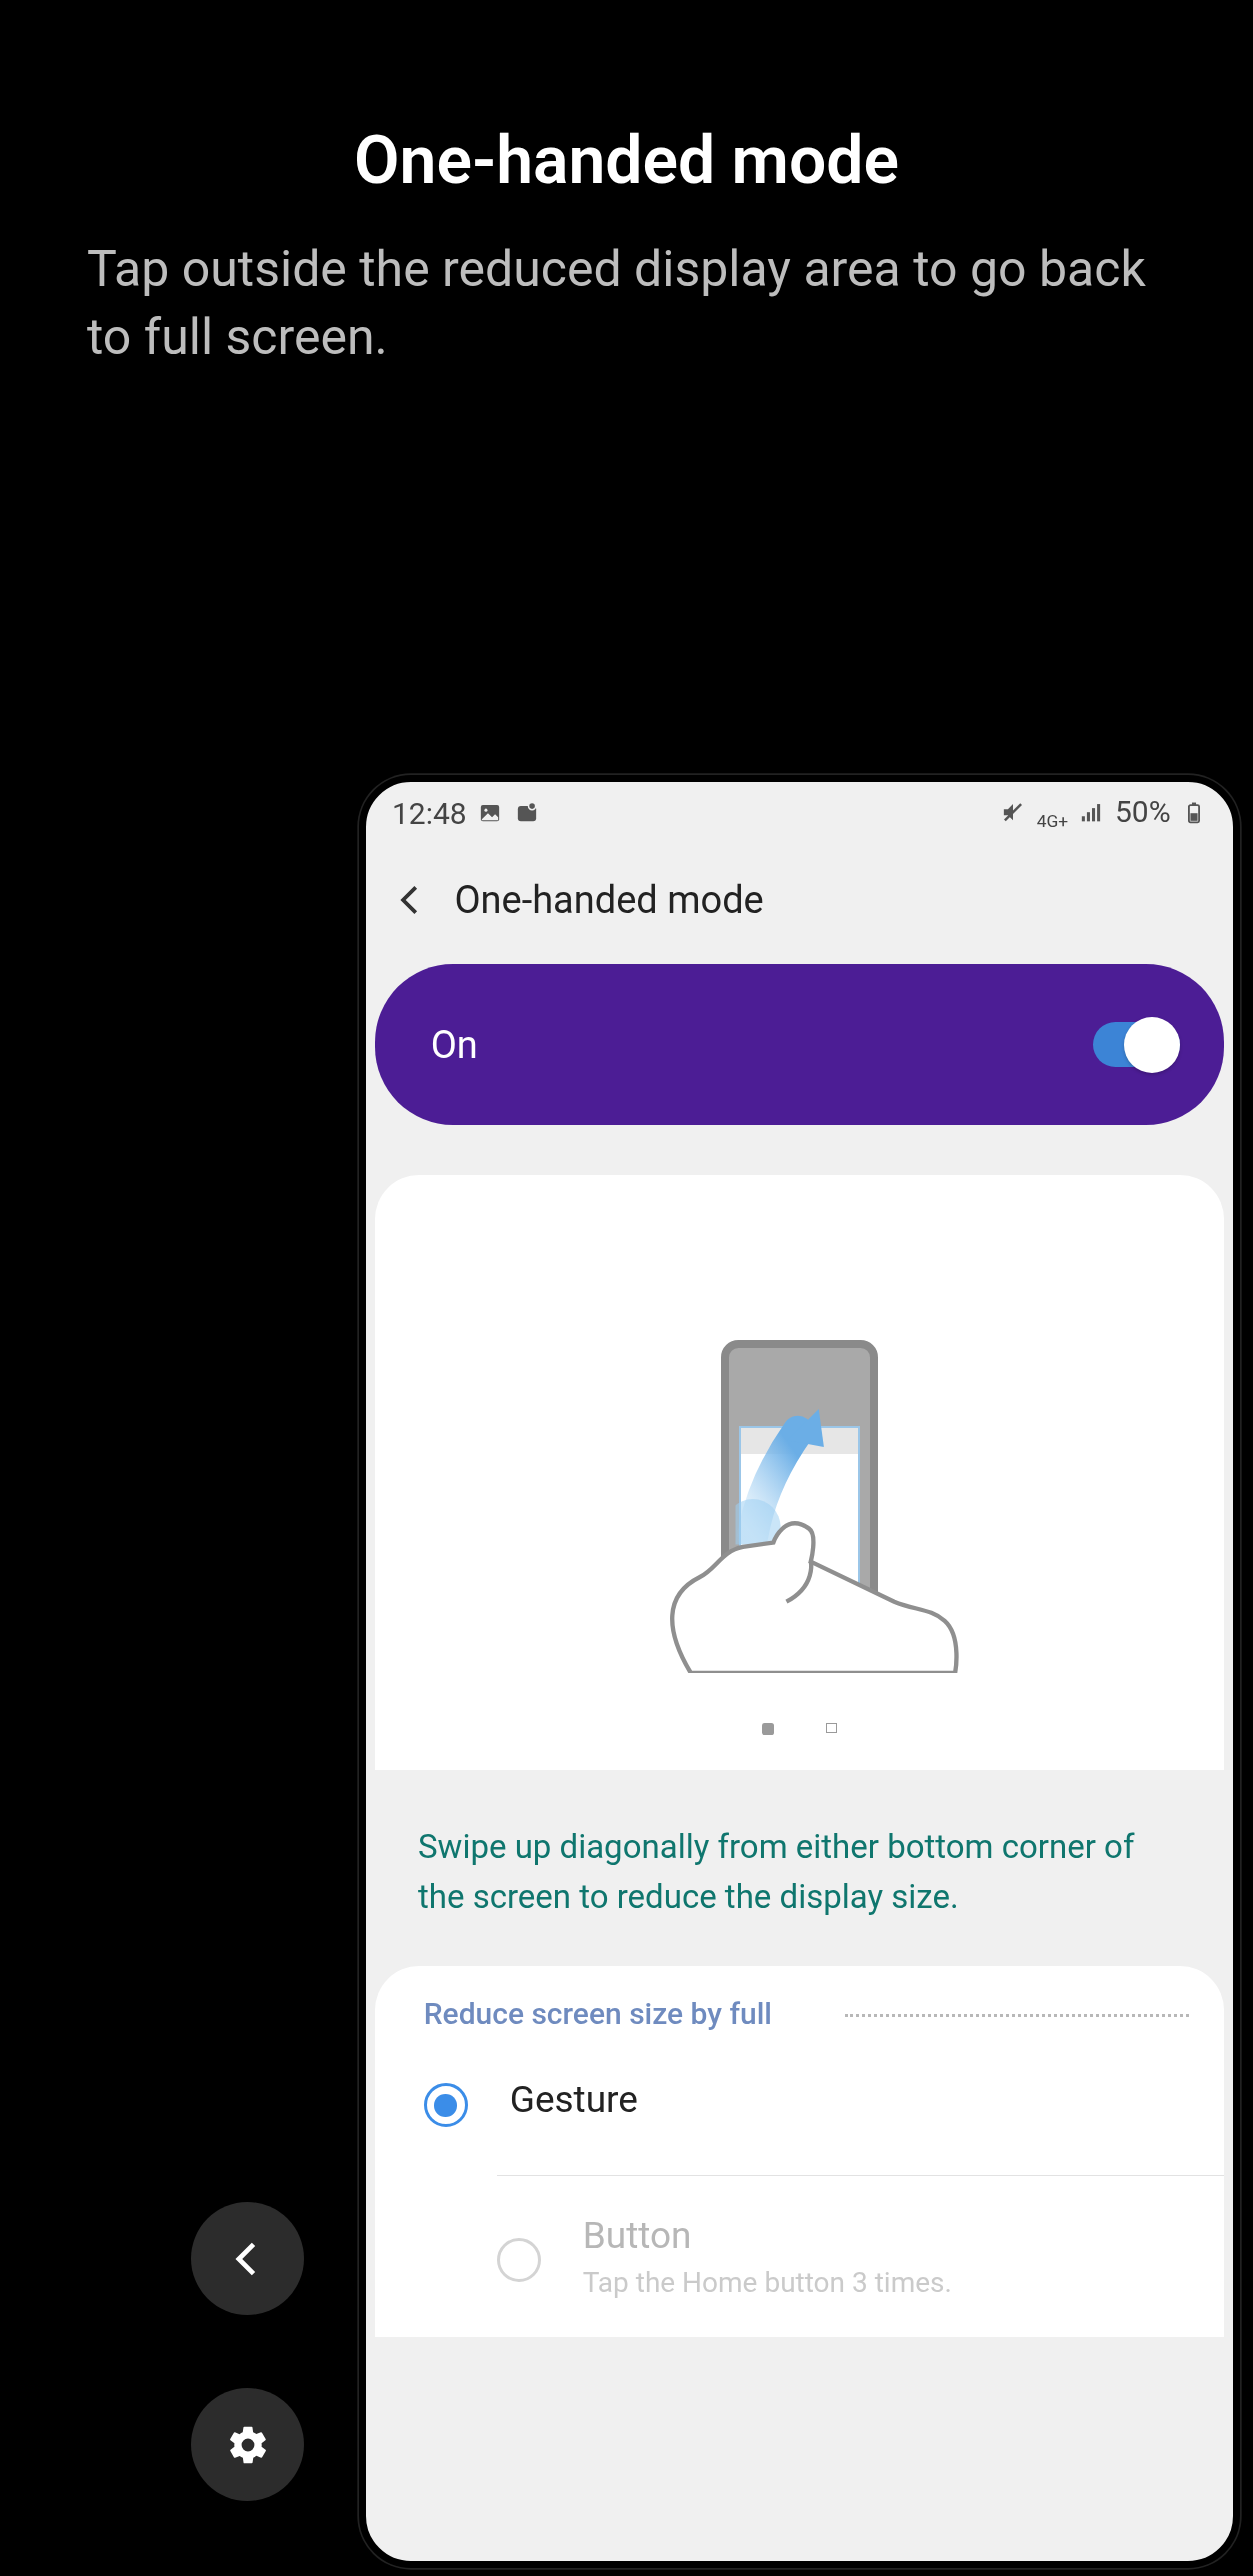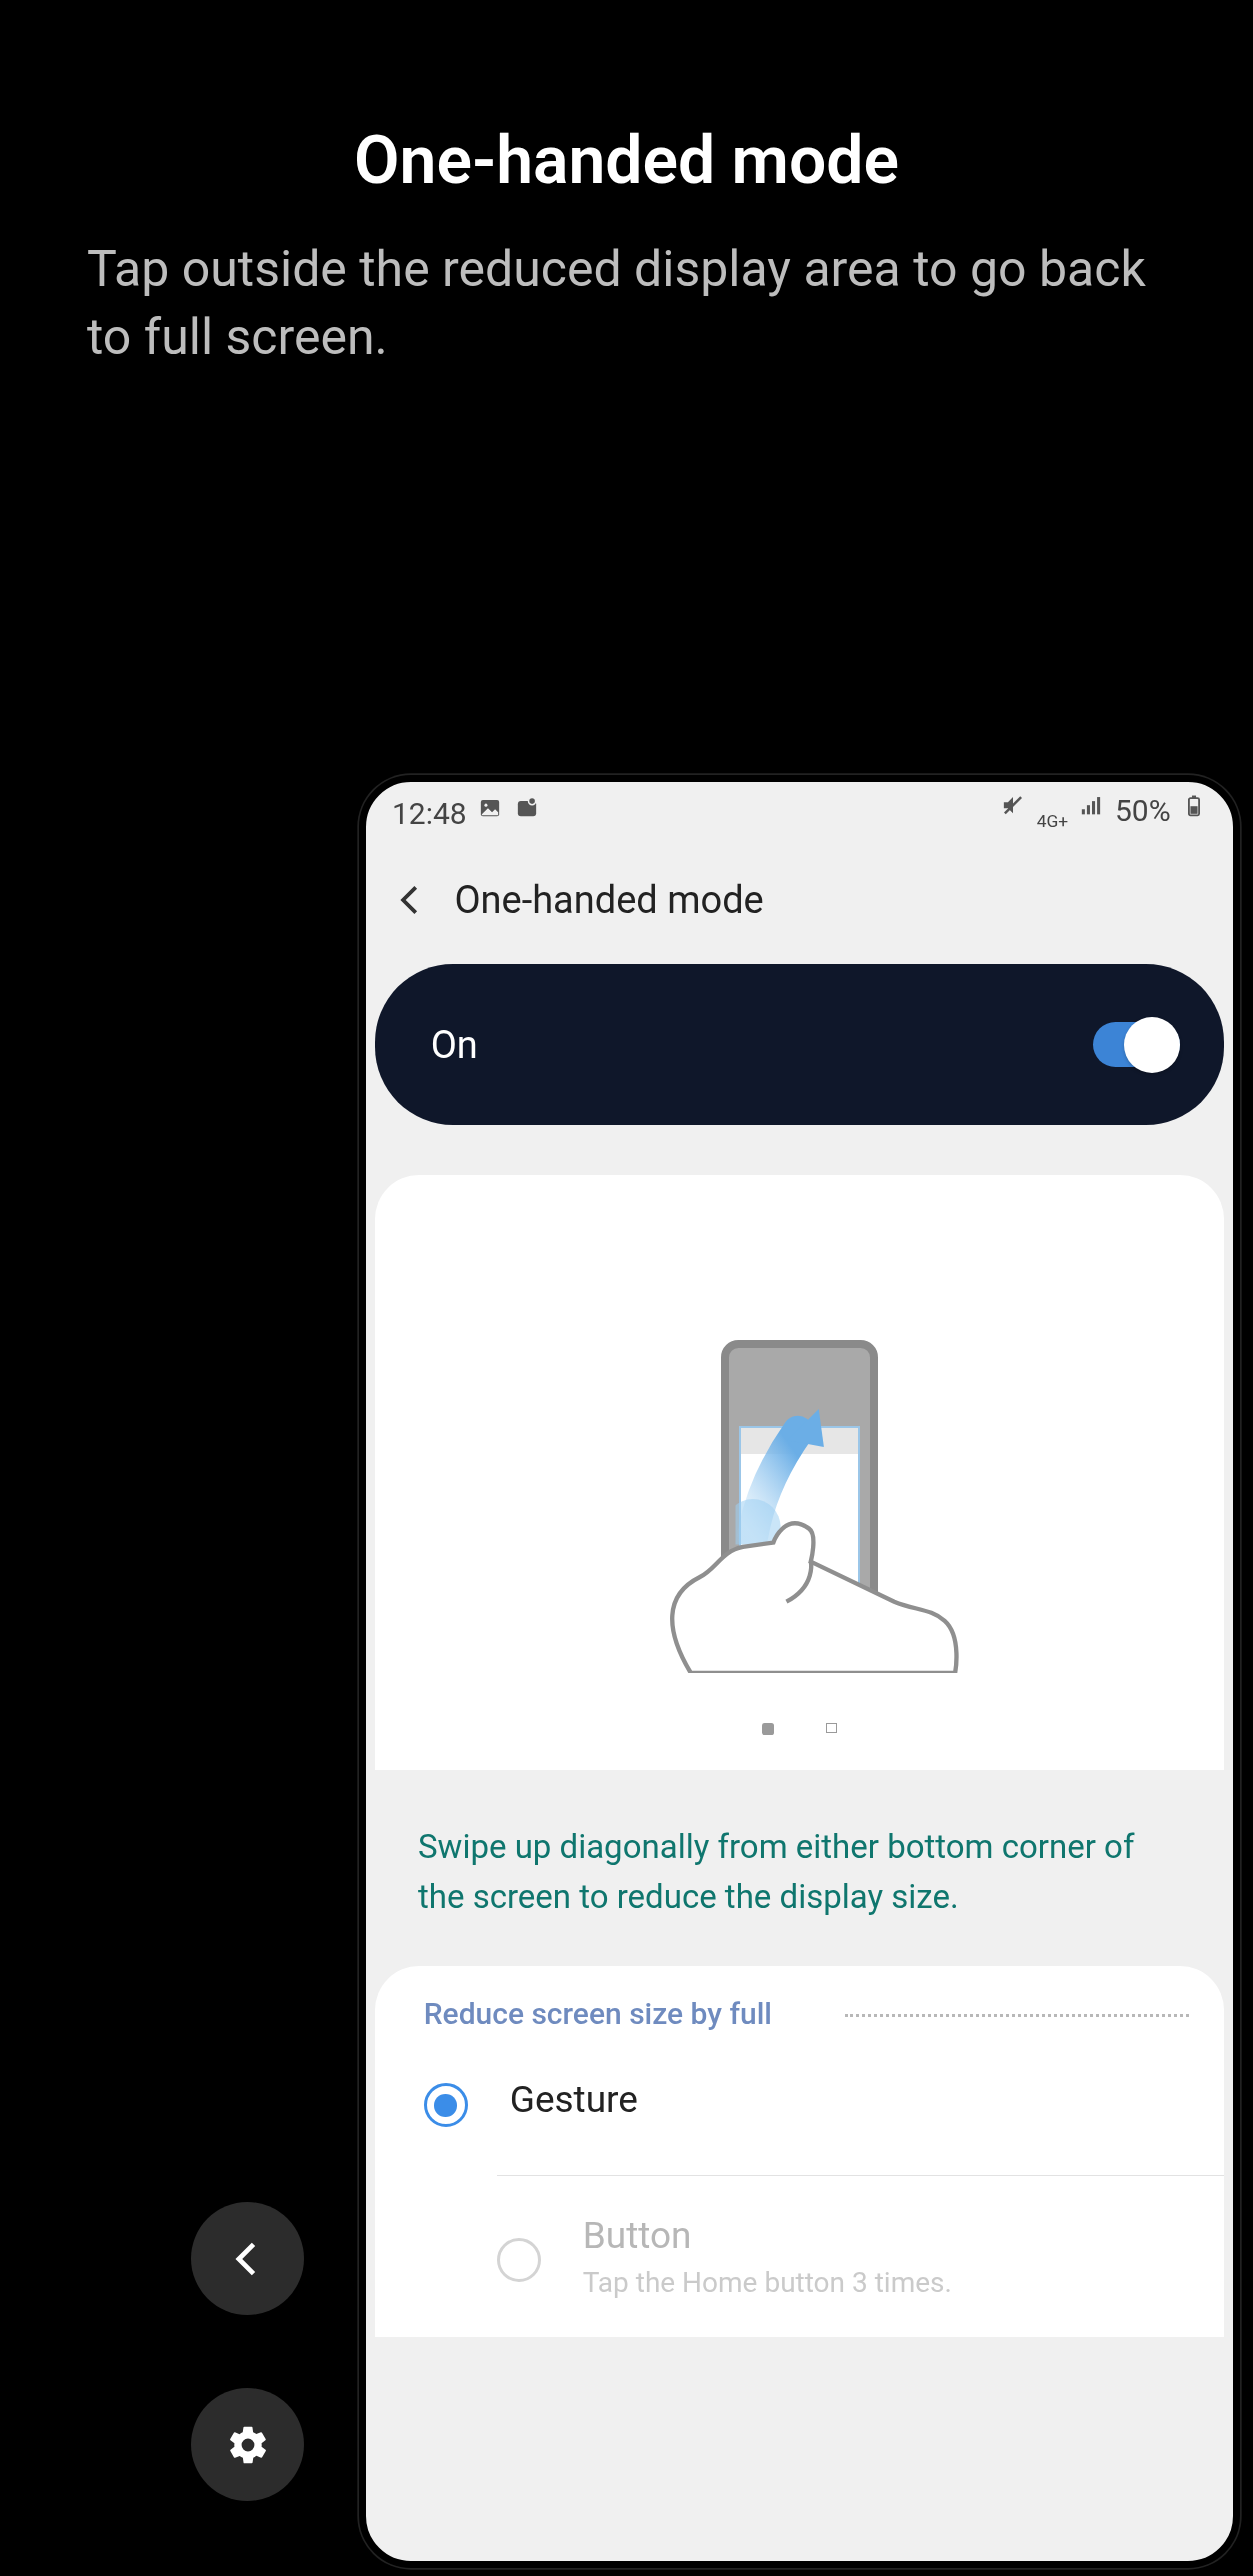--- a/index.html
+++ b/index.html
@@ -60,36 +60,36 @@
   }
   .statusbar {
     height: 52px;
     display: flex;
     align-items: flex-end;
     justify-content: space-between;
     padding: 0 26px 3.5px;
     font-size: 30px;
     color: #444;
   }
-  .statusbar .left, .statusbar .right { display: flex; align-items: flex-start; gap: 10.4px; }
+  .statusbar .left, .statusbar .right { display: flex; align-items: center; gap: 10.4px; }
   .status-icon { width: 26px; height: 24.4px; display: inline-flex; align-items: center; justify-content: center; }
   .status-icon svg { width: 100%; height: 100%; }
 
   .page-header {
     display: flex;
     align-items: center;
     gap: 24.4px;
     padding: 44px 26px 42px;
   }
   .page-header .back-chevron { width: 38px; height: 38px; }
   .page-header .title { font-size: 38px; color: #222; font-weight: 400; }
 
   .on-pill {
     margin: 0 8.7px;
-    background: #0f172a;
+    background: #4c1d95;
     border-radius: 78px;
     height: 161px;
     display: flex;
     align-items: center;
     justify-content: space-between;
     padding: 0 44px 0 56px;
   }
   .on-pill .on-label { color: #fff; font-size: 38px; }
   .toggle {
     width: 87px; height: 45px; border-radius: 26px;

